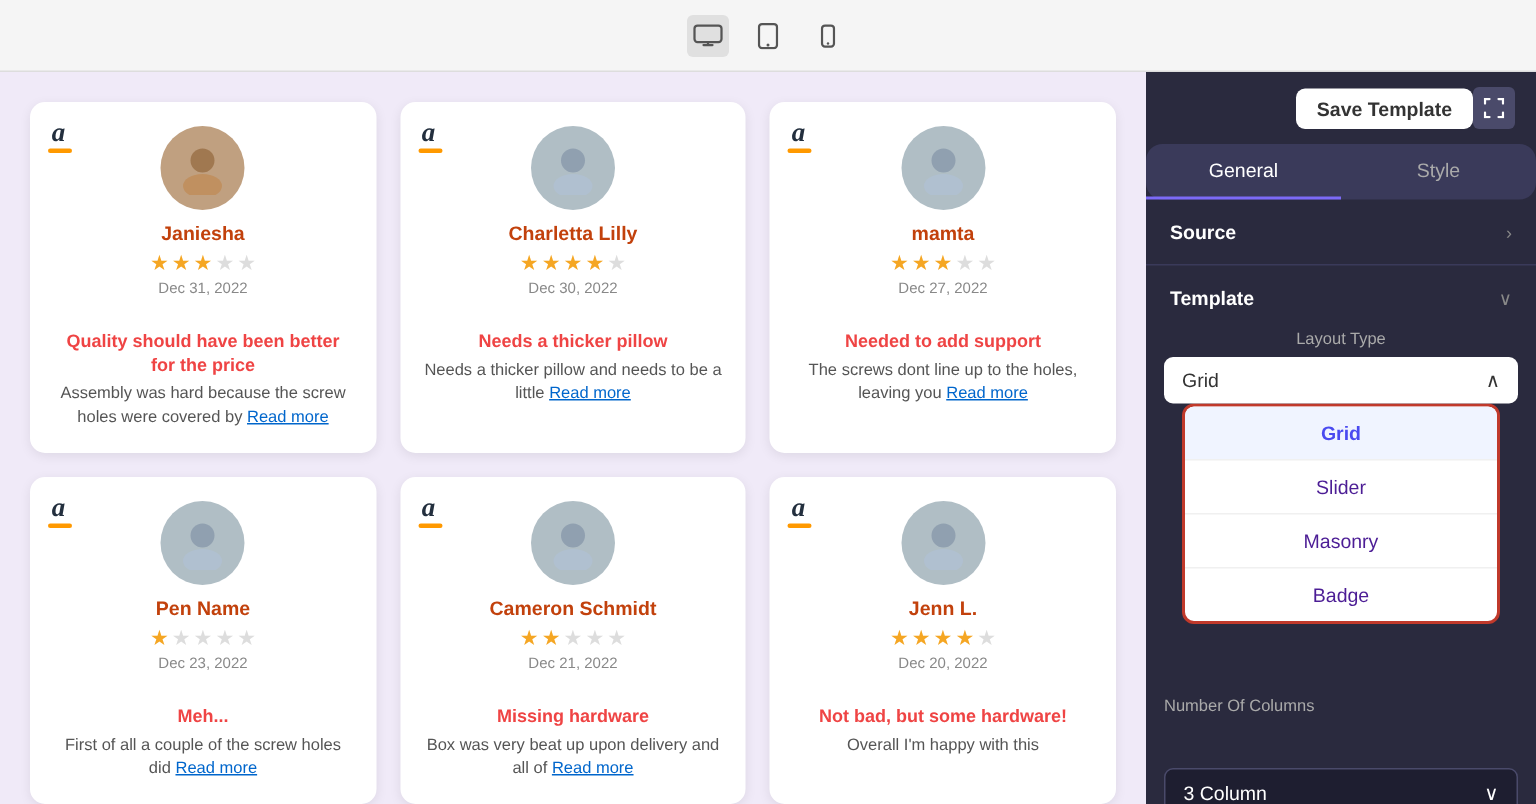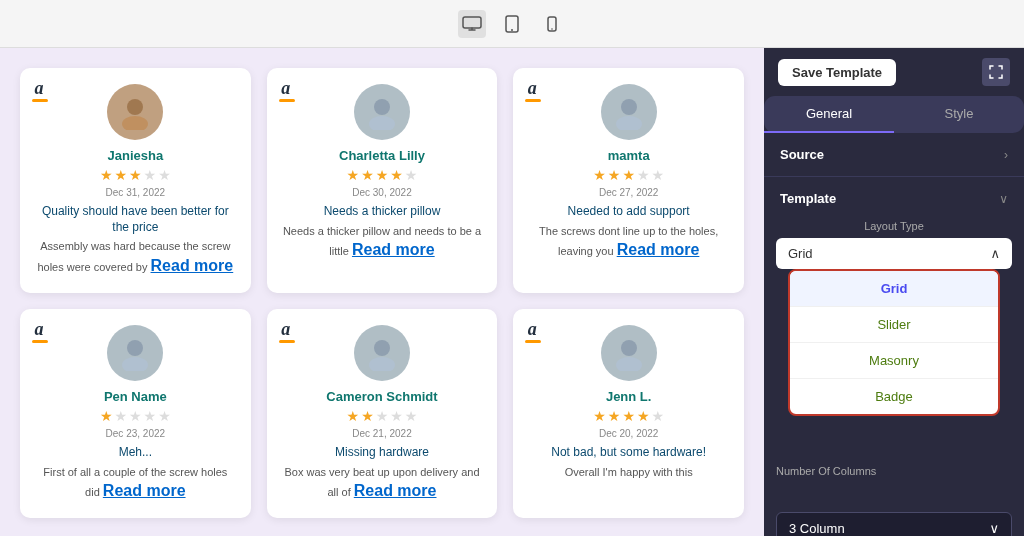--- a/index.html
+++ b/index.html
@@ -108,21 +108,21 @@
     }
     .avatar svg {
       width: 36px;
       height: 36px;
       fill: #78909c;
     }
 
     .reviewer-name {
       font-weight: 700;
       font-size: 13px;
-      color: #0f766e;
+      color: #c2410c;
       margin-bottom: 4px;
       text-align: center;
     }
 
     .stars {
       display: flex;
       gap: 2px;
       margin-bottom: 4px;
       justify-content: center;
     }
@@ -130,55 +130,55 @@
     .star.filled { color: #f5a623; }
     .star.empty { color: #ddd; }
 
     .review-date {
       font-size: 10px;
       color: #888;
       margin-bottom: 6px;
     }
 
     .review-title {
-      font-weight: 400;
+      font-weight: 700;
       font-size: 12px;
-      color: #0c4a6e;
+      color: #ef4444;
       margin-bottom: 4px;
       line-height: 1.3;
+      margin-top: 16px;
     }
 
     .review-body {
       font-size: 11px;
       color: #555;
       line-height: 1.4;
     }
 
     .read-more {
       color: #0066cc;
       text-decoration: underline;
       cursor: pointer;
-      font-size: 16px;
-      font-weight: bold;
+      font-size: 11px;
     }
 
     
     .right-panel {
       width: 260px;
       background: #2a2a3e;
       color: white;
       display: flex;
       flex-direction: column;
       flex-shrink: 0;
     }
 
     .panel-header {
       display: flex;
       align-items: center;
-      justify-content: space-between;
+      justify-content: flex-end;
       padding: 10px 14px;
       background: #2a2a3e;
     }
 
     .save-template-btn {
       background: white;
       color: #333;
       border: none;
       border-radius: 6px;
       padding: 6px 14px;
@@ -271,21 +271,21 @@
       background: white;
       border: 2px solid #c0392b;
       border-radius: 8px;
       margin: 0 12px;
       overflow: hidden;
     }
 
     .dropdown-item {
       padding: 10px 14px;
       font-size: 13px;
-      color: #4d7c0f;
+      color: #4c1d95;
       cursor: pointer;
     }
     .dropdown-item:hover, .dropdown-item.selected {
       background: #f0f4ff;
       color: #4a4af0;
       font-weight: 600;
     }
     .dropdown-item + .dropdown-item {
       border-top: 1px solid #f0f0f0;
     }

